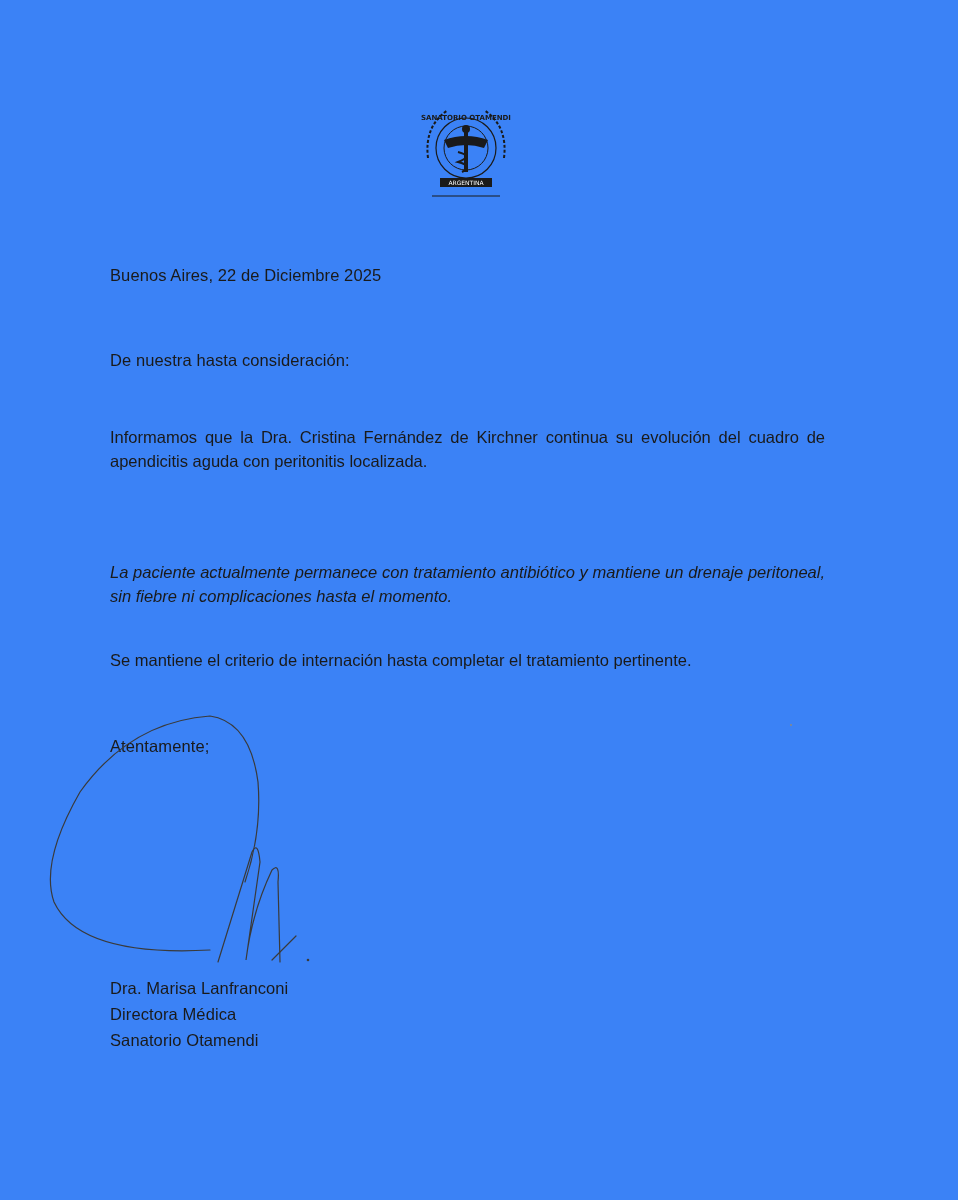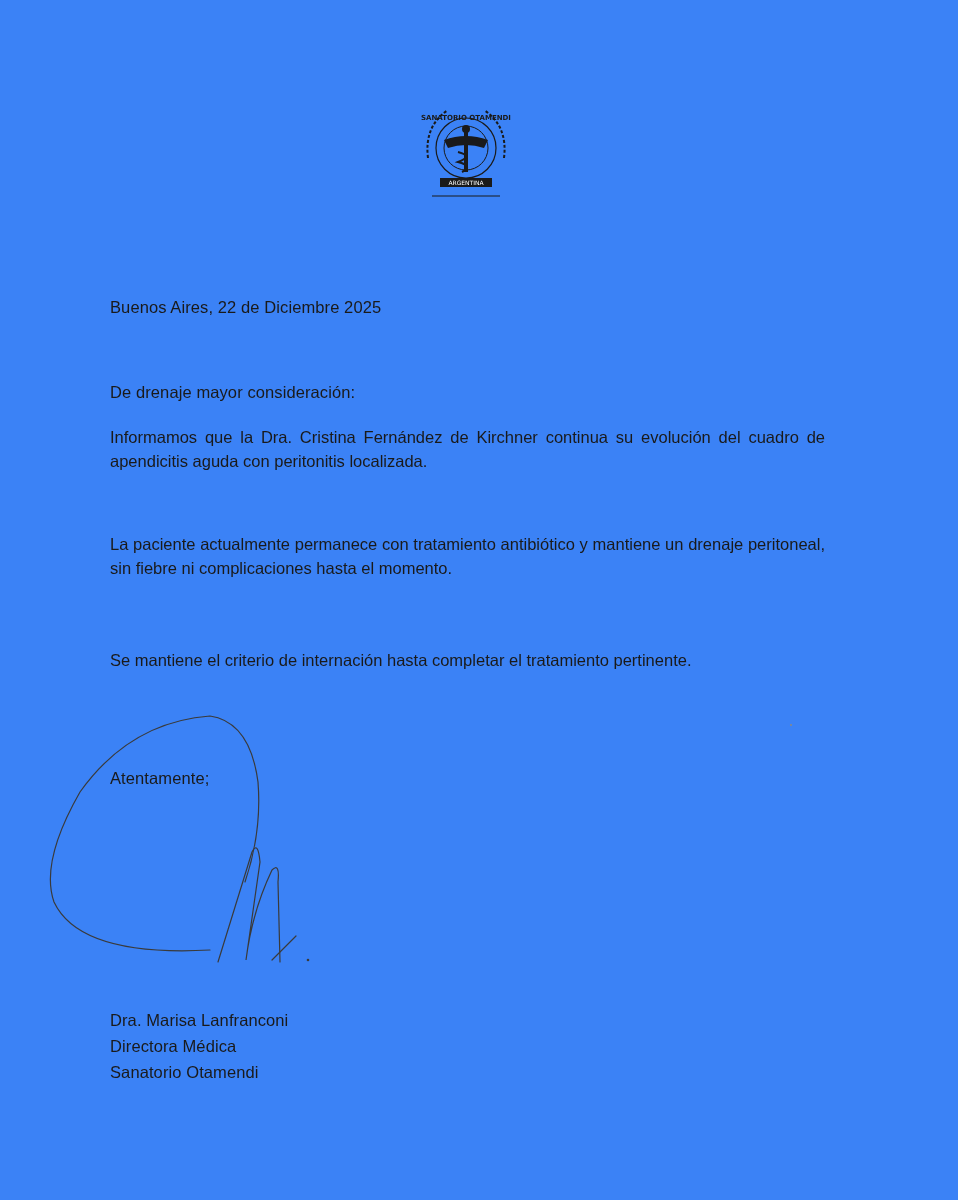--- a/index.html
+++ b/index.html
@@ -2,21 +2,21 @@
 <html><head>
   <meta charset="utf-8">
   <style>
     html, body { margin: 0; padding: 0; }
     body {
       width: 958px; height: 1200px; background: #ffffff; position: relative; overflow: hidden;
       font-family: "Liberation Sans", "DejaVu Sans", sans-serif; color: #1a1a1a;
     }
     .page { position: absolute; inset: 0; background: #3b82f6; }
     .logo { position: absolute; left: 418px; top: 96px; width: 96px; height: 110px; }
-    .line { position: absolute; left: 110px; font-size: 16.5px; letter-spacing: 0.1px; white-space: nowrap; margin-top: 32px; }
+    .line { position: absolute; left: 110px; font-size: 16.5px; letter-spacing: 0.1px; white-space: nowrap; }
     .para { position: absolute; left: 110px; width: 715px; font-size: 16.5px; line-height: 24px; }
     .justify { text-align: justify; text-align-last: left; }
     .sig { position: absolute; left: 40px; top: 712px; width: 300px; height: 260px; pointer-events: none; }
     .dot { position: absolute; width: 2px; height: 2px; background: #888; border-radius: 50%; }
   </style>
 </head>
 <body>
 
 <div class="page">
 
@@ -33,24 +33,24 @@
       <path d="M26 44 Q48 36 70 44 L66 52 Q48 46 30 52 Z"></path>
       <circle cx="48" cy="33" r="4"></circle>
       <path d="M40 56 Q56 60 40 66 Q56 70 44 76" stroke="#1a1a1a" stroke-width="2" fill="none"></path>
     </g>
     <rect x="22" y="82" width="52" height="9" fill="#1a1a1a"></rect>
     <text x="48" y="89" font-size="6" text-anchor="middle" fill="#fff" font-family="DejaVu Sans, sans-serif">ARGENTINA</text>
     <line x1="14" y1="100" x2="82" y2="100" stroke="#1a1a1a" stroke-width="1"></line>
   </svg>
 
   <div class="line" style="top:266px;">Buenos Aires, 22 de Diciembre 2025</div>
-  <div class="line" style="top:351px;">De drenaje mayor consideración:</div>
+  <div class="line" style="top:351px;">De nuestra hasta consideración:</div>
 
   <div class="para justify" style="top:425px;">Informamos que la Dra. Cristina Fernández de Kirchner continua su evolución del cuadro de apendicitis aguda con peritonitis localizada.</div>
-  <div class="para justify" style="top:532px;">La paciente actualmente permanece con tratamiento antibiótico y mantiene un drenaje peritoneal, sin fiebre ni complicaciones hasta el momento.</div>
+  <div class="para justify" style="top:560px;font-style:italic;">La paciente actualmente permanece con tratamiento antibiótico y mantiene un drenaje peritoneal, sin fiebre ni complicaciones hasta el momento.</div>
   <div class="para" style="top:648px;">Se mantiene el criterio de internación hasta completar el tratamiento pertinente.</div>
 
   <div class="line" style="top:737px;">Atentamente;</div>
 
   <svg class="sig" viewBox="0 0 300 260">
     <g fill="none" stroke="#3a3a3a" stroke-width="1.2" stroke-linecap="round">
       <path d="M170 238 Q40 245 14 190 Q0 150 40 80 Q90 10 170 4 Q210 10 218 70 Q222 120 205 170"></path>
       <path d="M178 250 L212 140 Q218 128 220 150 L206 248 Q212 200 232 158 Q240 150 238 170 L240 250"></path>
       <path d="M232 248 L256 224"></path>
     </g>

